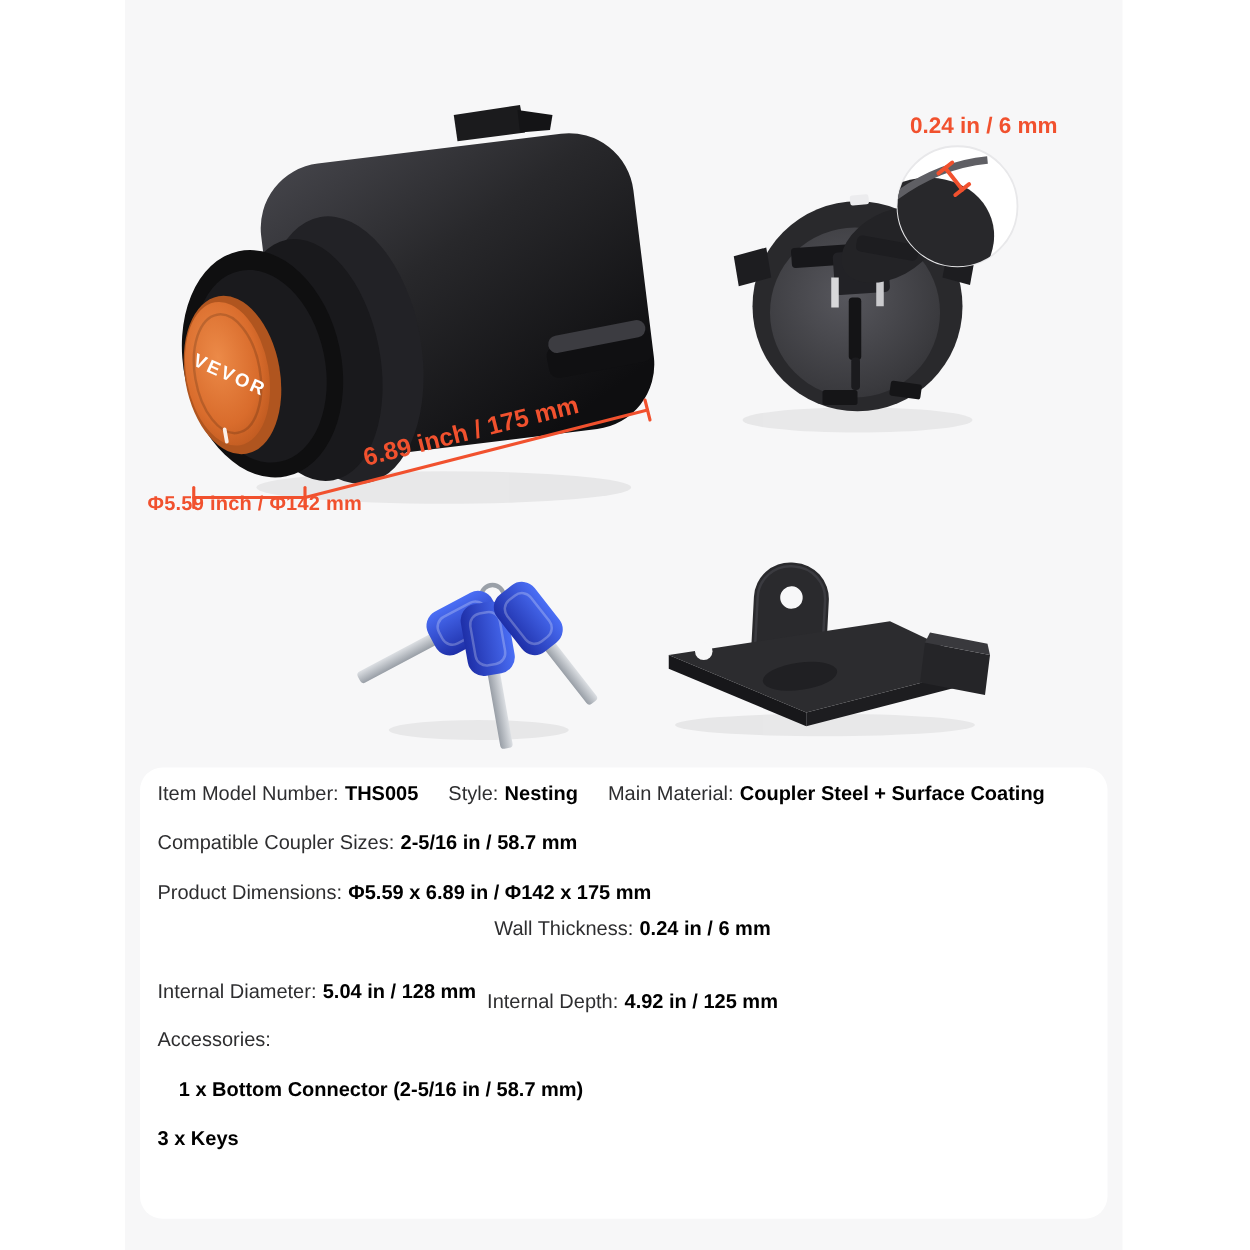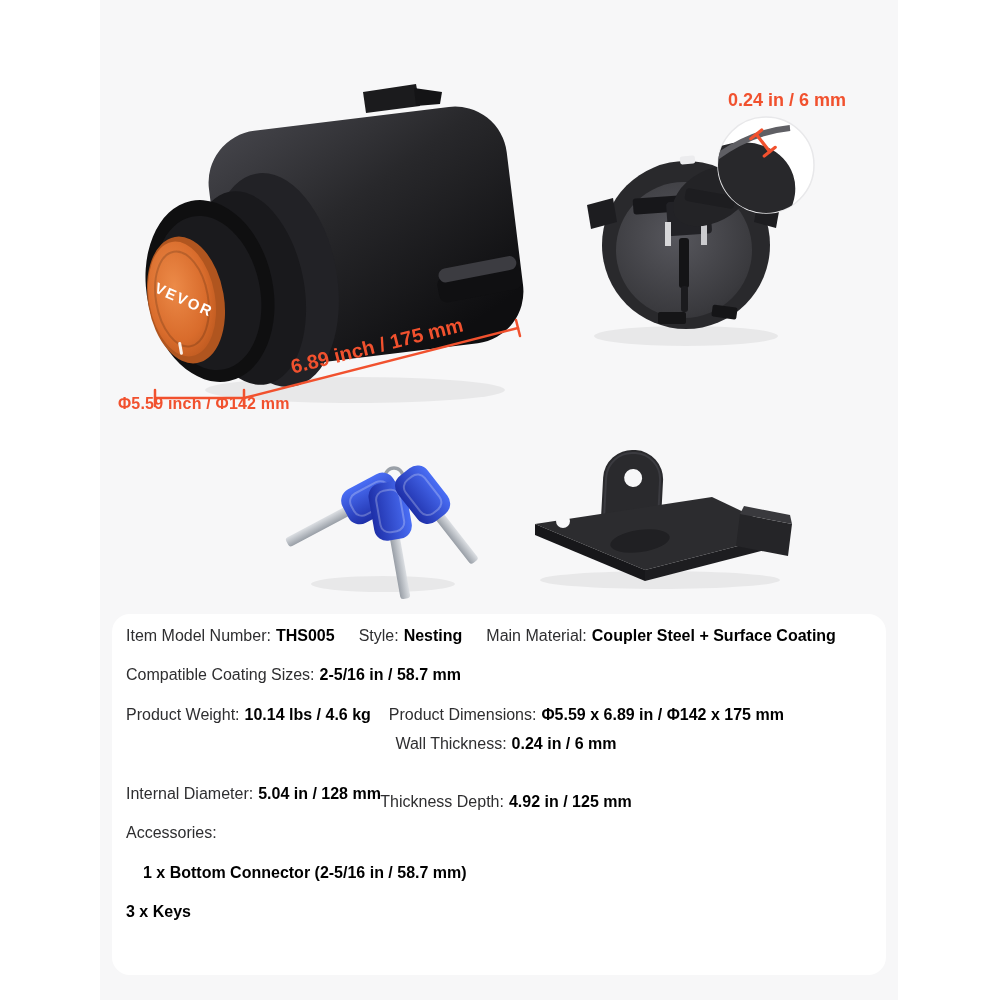--- a/index.html
+++ b/index.html
@@ -185,43 +185,39 @@
       </span>
       <span class="pair">
         <span class="lbl">Main Material:</span>
         <span class="val">Coupler Steel + Surface Coating</span>
       </span>
     </div>
 
 
     <div class="spec-row">
       <span class="pair">
-        <span class="lbl">Compatible Coating Sizes:</span>
+        <span class="lbl">Compatible Coupler Sizes:</span>
         <span class="val">2-5/16 in / 58.7 mm</span>
       </span>
     </div>
 
     <div class="spec-row gap-sm">
-      <span class="pair">
-        <span class="lbl">Product Weight:</span>
-        <span class="val">10.14 lbs / 4.6 kg</span>
-      </span>
       <span class="pair">
         <span class="lbl">Product Dimensions:</span>
         <span class="val">Φ5.59 x 6.89 in / Φ142 x 175 mm</span>
       </span>
     </div>
 
     <div class="spec-row gap-lg">
       <span class="pair">
         <span class="lbl">Wall Thickness:</span>
         <span class="val">0.24 in / 6 mm</span>
       </span>
       <span class="pair">
-        <span class="lbl">Thickness Depth:</span>
+        <span class="lbl">Internal Depth:</span>
         <span class="val">4.92 in / 125 mm</span>
       </span>
     </div>
 
     <div class="spec-row">
       <span class="pair">
         <span class="lbl">Internal Diameter:</span>
         <span class="val">5.04 in / 128 mm</span>
       </span>
     </div>

